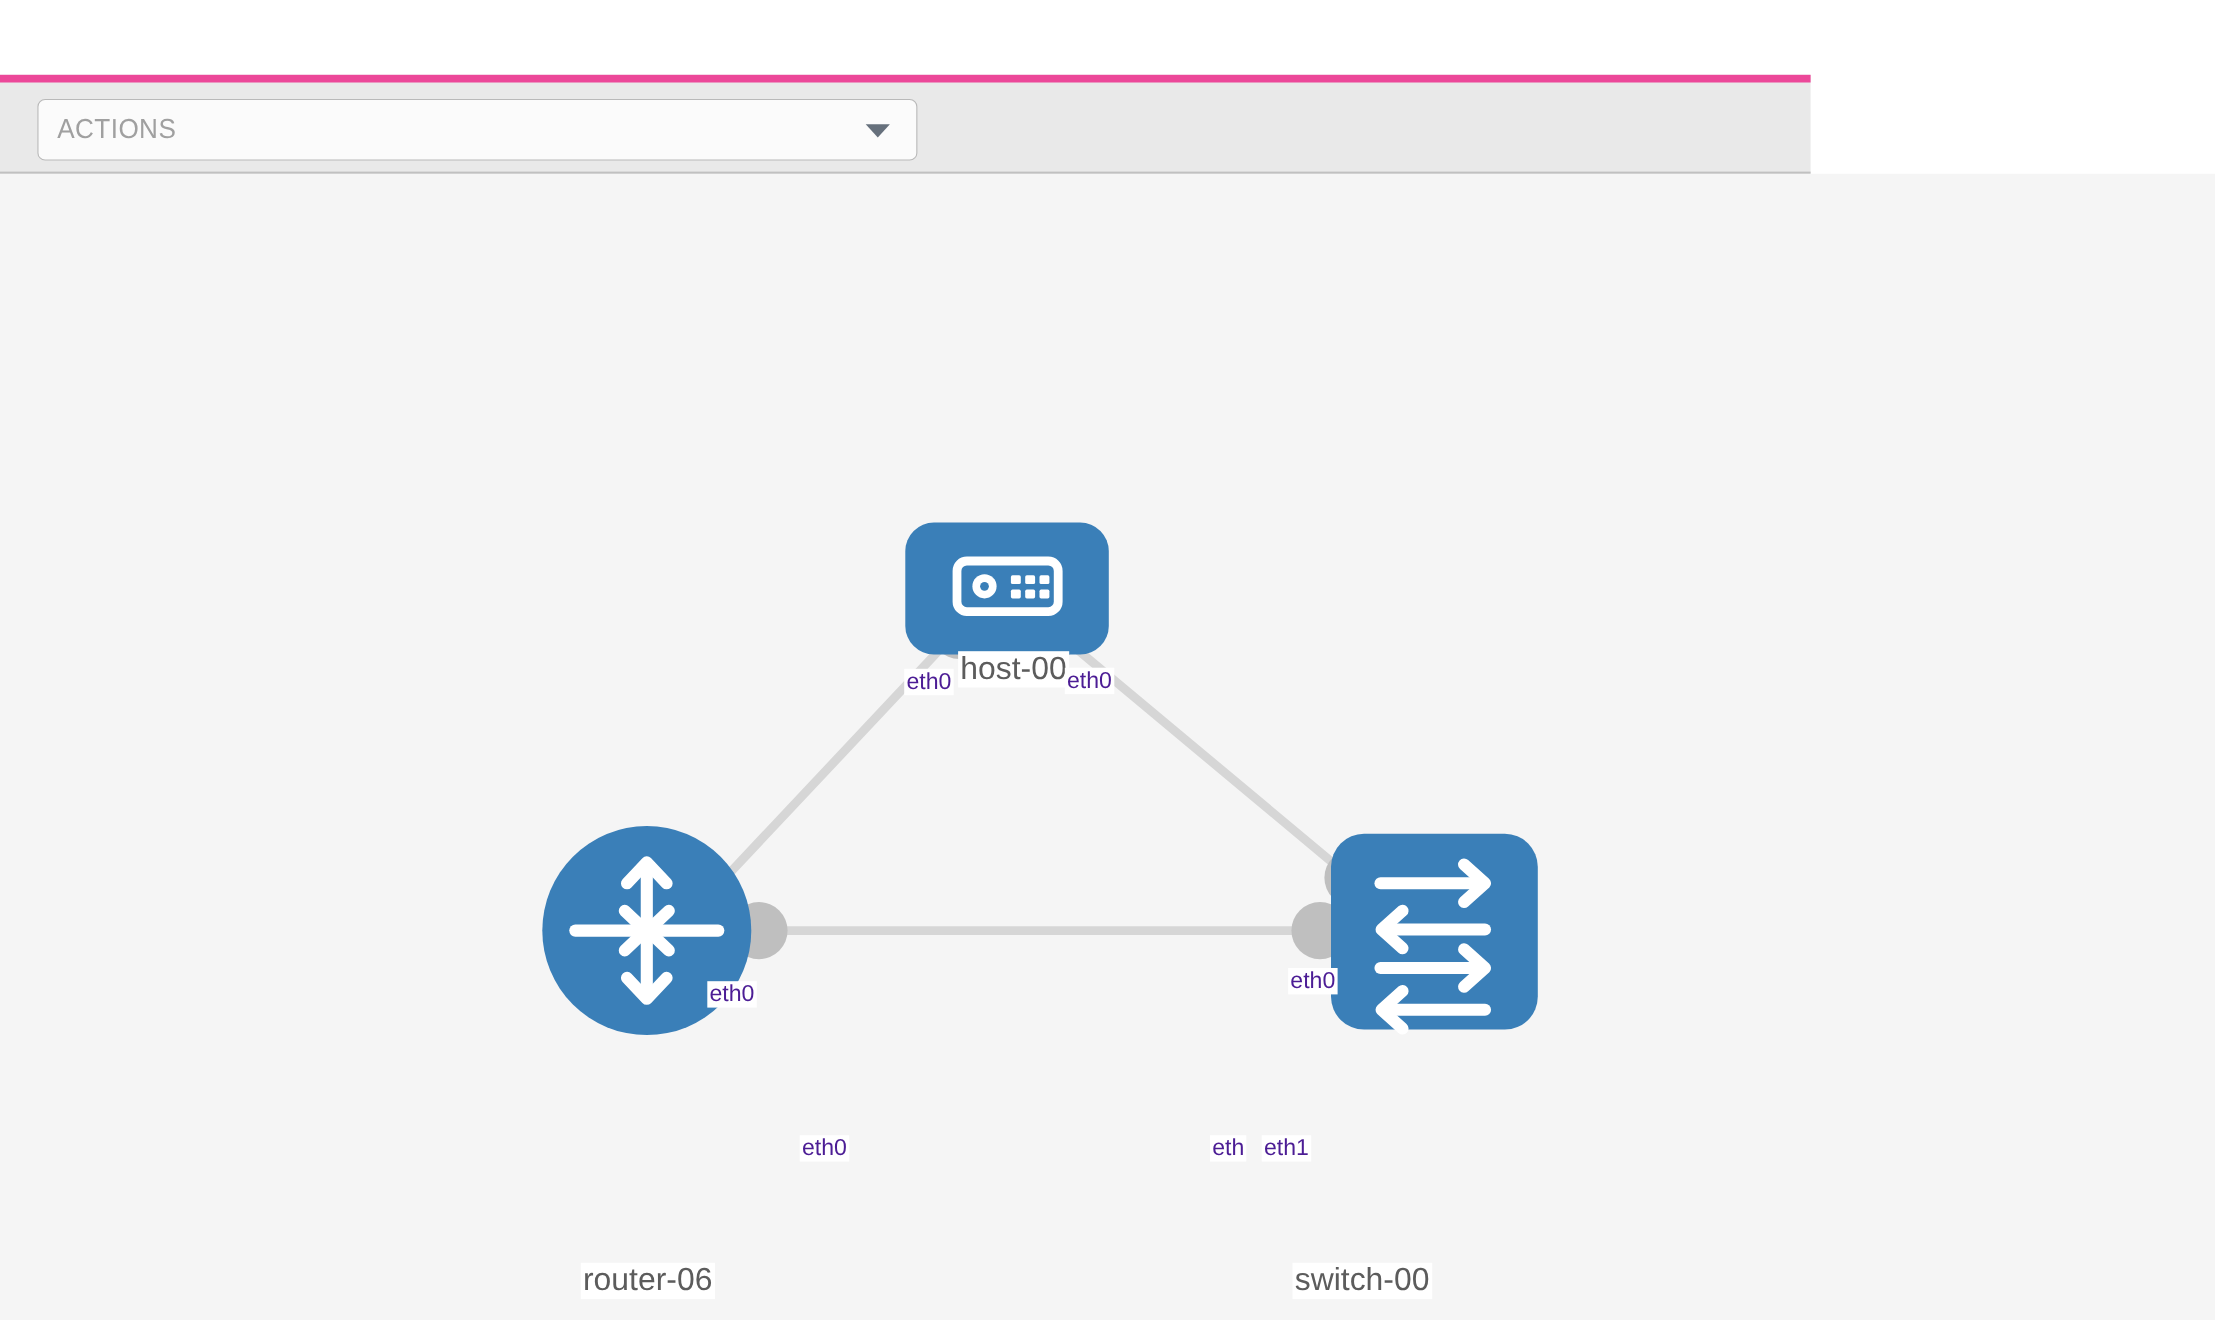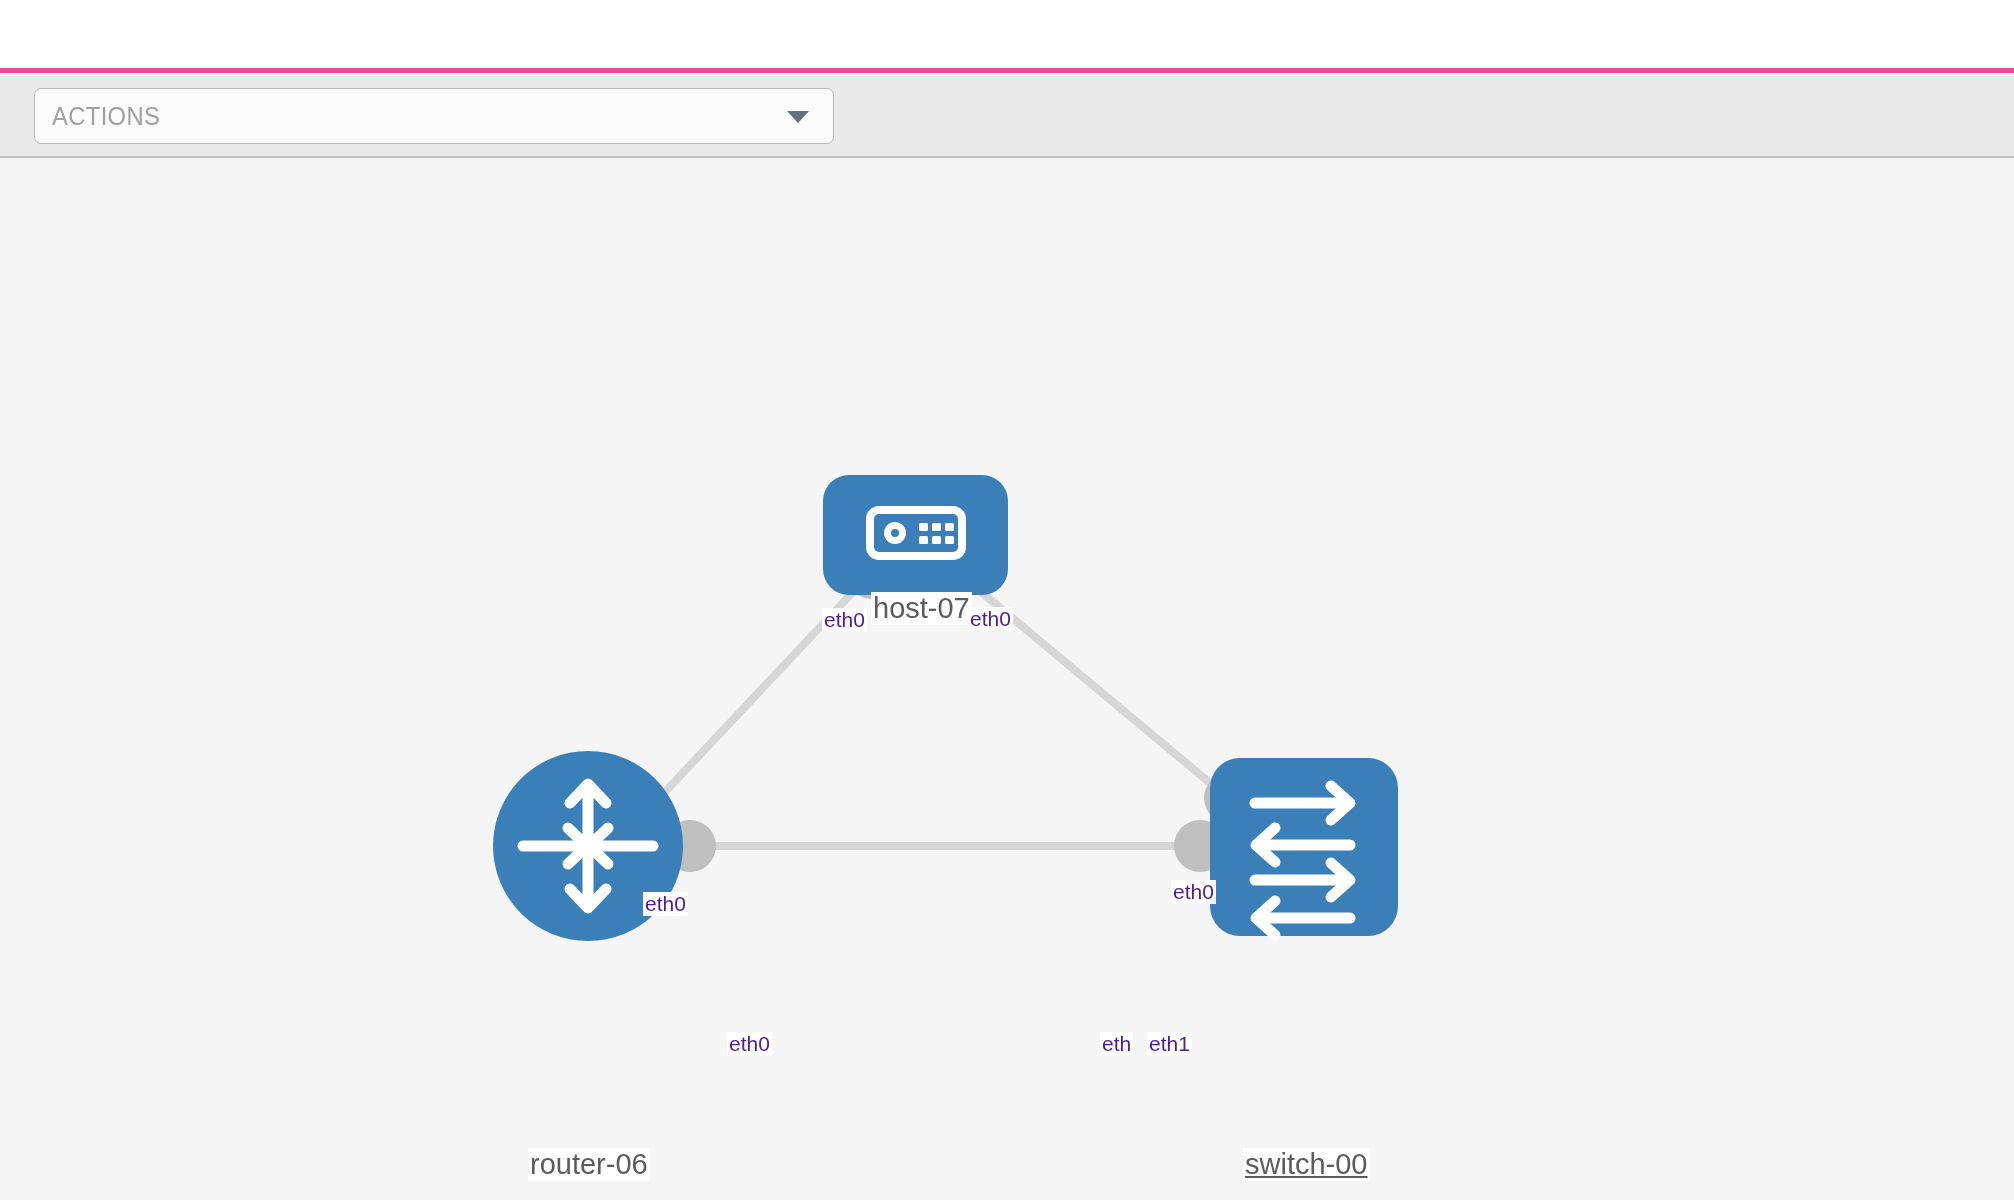--- a/index.html
+++ b/index.html
@@ -53,24 +53,24 @@
     border-radius: 50%;
     background: #c9c9c9;
     cursor: pointer;
   }
   .close-btn svg { display:block; }
 
   
   .toolbar {
     position: absolute;
     left: 0; top: 68px;
-    width: 2014px;
+    width: 1646px;
     height: 90px;
     background: #e9e9e9;
-    border-top: 5px solid #ec4899;
+    border-top: 7px solid #ec4899;
     border-bottom: 2px solid #c0c0c0;
     box-sizing: border-box;
     text-align: right;
   }
   .select-box {
     position: absolute;
     background: #fbfbfb;
     border: 1px solid #b9b9b9;
     border-radius: 7px;
     box-sizing: border-box;
@@ -252,23 +252,23 @@
 
           <line x1="1255" y1="722" x2="1348" y2="722"></line>
           <polyline points="1331,705 1350,722 1331,739"></polyline>
 
           <line x1="1350" y1="760" x2="1258" y2="760"></line>
           <polyline points="1275,743 1256,760 1275,777"></polyline>
         </g>
       </g>
     </svg>
 
-    <div class="node-label" style="left:871px; top:434px;">host-07</div>
+    <div class="node-label" style="left:871px; top:434px;">host-00</div>
     <div class="node-label" style="left:528px; top:990px;">router-06</div>
-    <div class="node-label" style="left:1243px; top:990px;text-decoration:underline;">switch-00</div>
+    <div class="node-label" style="left:1175px; top:990px;">switch-00</div>
 
     <div class="iface-label" style="left:822px; top:450px;">eth0</div>
     <div class="iface-label" style="left:968px; top:449px;">eth0</div>
     <div class="iface-label" style="left:643px; top:734px;">eth0</div>
     <div class="iface-label" style="left:1171px; top:722px;">eth0</div>
     <div class="iface-label" style="left:727px; top:874px;">eth0</div>
     <div class="iface-label" style="left:1100px; top:874px;">eth</div>
     <div class="iface-label" style="left:1122px; top:874px;margin-left:25px;">eth1</div>
 
   </div>

